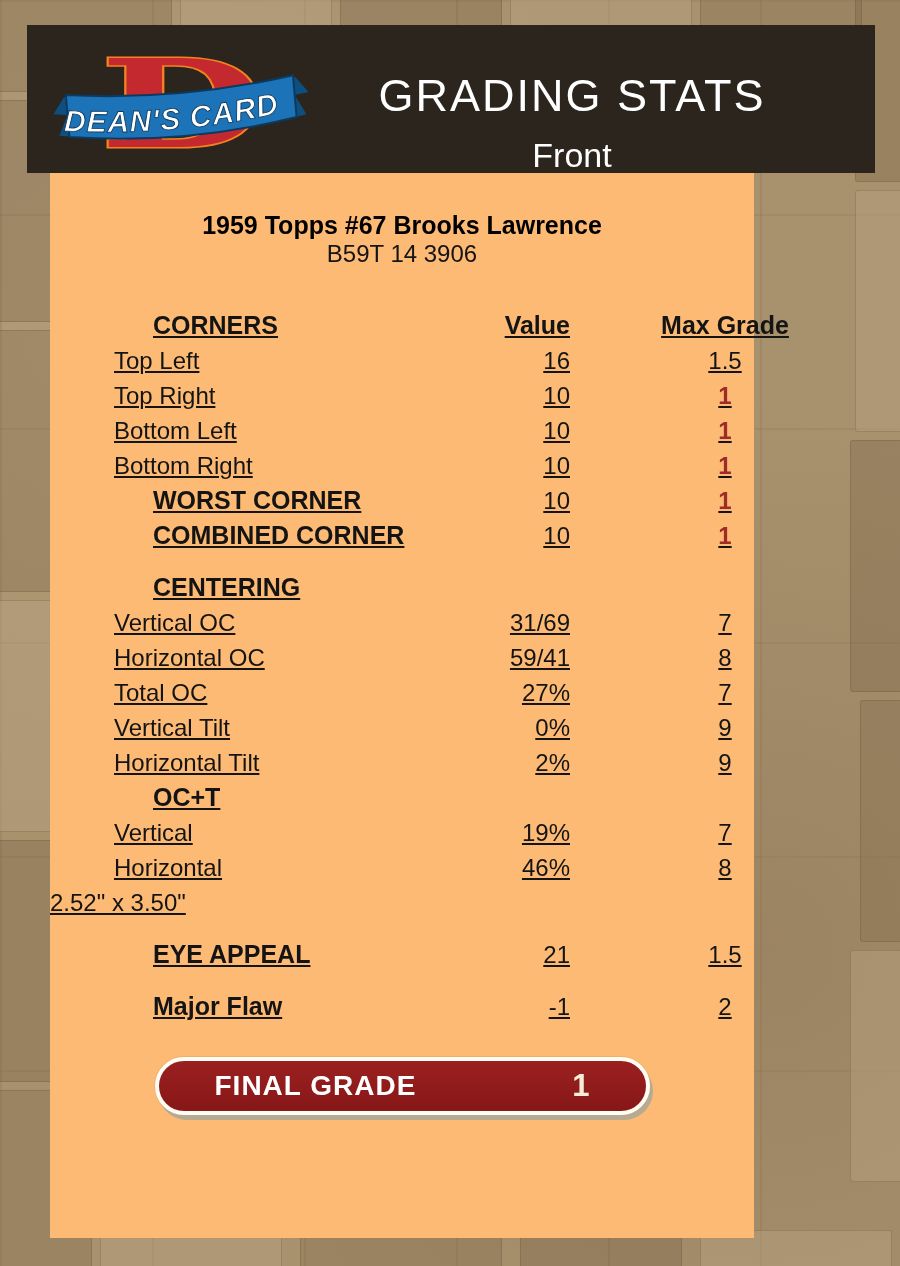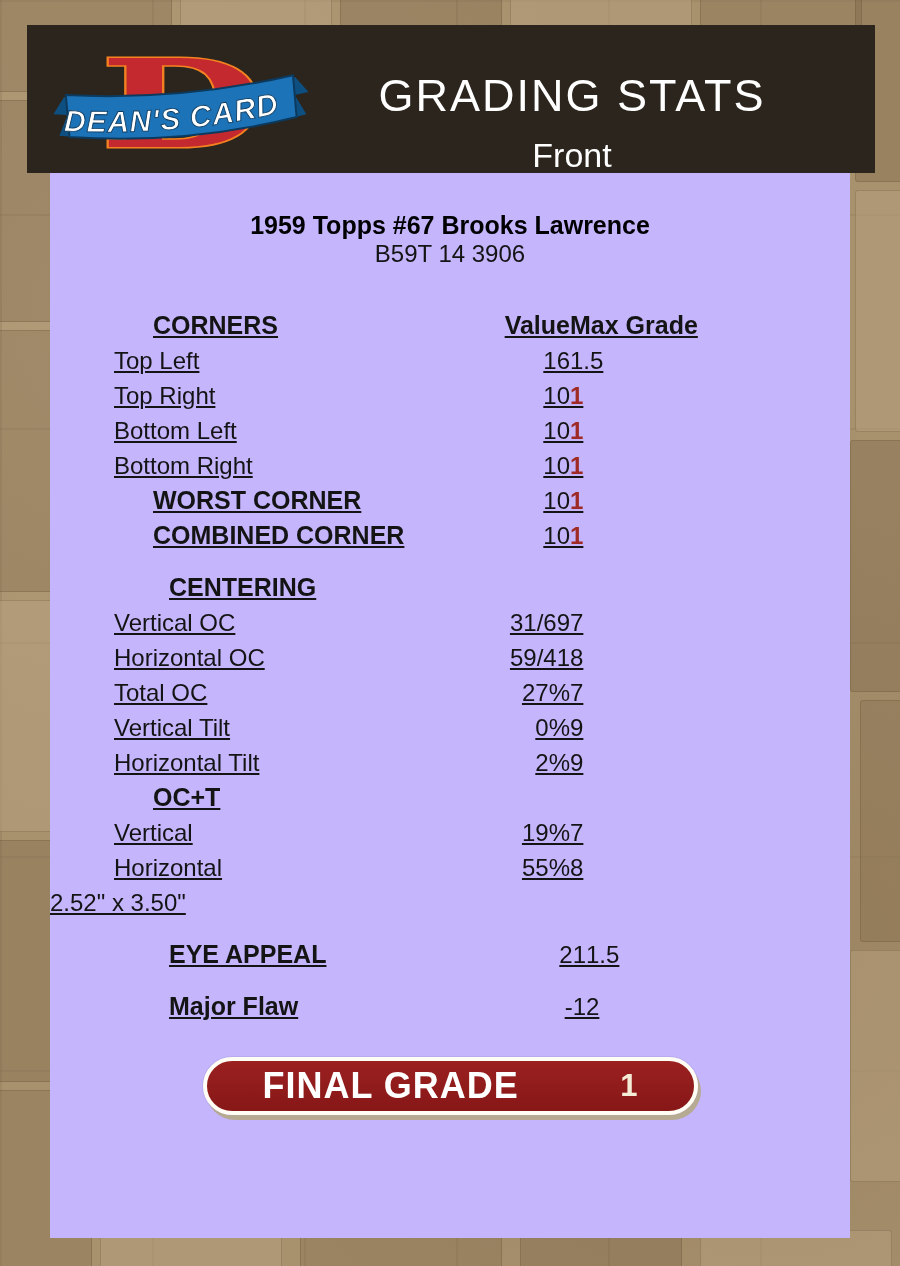--- a/index.html
+++ b/index.html
@@ -24,47 +24,47 @@
     background:#2b251d;z-index:2;
   }
   .logo{position:absolute;left:20px;top:8px;width:270px;height:135px;}
   .header-titles{
     position:absolute;left:250px;top:32px;width:590px;text-align:center;color:#ffffff;
   }
   .header-title{font-size:45px;font-weight:400;letter-spacing:2px;line-height:54px;margin:12px;}
   .header-subtitle{font-size:34px;font-weight:400;line-height:40px;margin:6px 0 0;}
 
   .panel{
-    position:absolute;left:50px;top:173px;width:800px;height:1065px;
-    background:#c4b5fd;z-index:1;
+    position:absolute;left:50px;top:173px;width:704px;height:1065px;
+    background:#fdba74;z-index:1;
   }
   .card-title{margin-top:37px;text-align:center;font-size:25px;line-height:30px;font-weight:bold;color:#000;}
   .card-code{text-align:center;font-size:24px;line-height:28px;color:#141414;}
 
   .gtable{margin-top:40px;}
   .trow{display:flex;height:35px;align-items:center;font-size:24px;color:#141414;text-decoration:underline;}
-  .trow.gap{margin-top:17px;padding-left:16px;}
+  .trow.gap{margin-top:17px;}
   .cell{white-space:nowrap;}
   .cell.label{flex:0 0 390px;padding-left:103px;box-sizing:border-box;}
   .cell.label.indent{padding-left:64px;}
   .cell.value{flex:0 0 130px;display:flex;justify-content:flex-end;}
-  .cell.max{flex:0 0 310px;}
+  .cell.max{flex:0 0 310px;text-align:center;}
   .bold{font-weight:bold;font-size:25px;}
   .cell.value.bold,.cell.max.bold{font-size:25px;}
   .red{color:#9e2b26;font-weight:bold;}
 
   .final-grade{
     margin:33px auto 0;width:495px;height:58px;box-sizing:border-box;
     background:linear-gradient(#9b2020,#871717);
     border:4px solid #fffdf4;border-radius:29px;
     box-shadow:3px 5px 0 #b6aa92, 0 0 0 1px rgba(0,0,0,.06);
     display:flex;align-items:center;justify-content:space-between;
     padding:0 56px;cursor:default;
   }
-  .fg-label{color:#ffffff;font-size:36px;font-weight:bold;letter-spacing:1px;}
+  .fg-label{color:#ffffff;font-size:28px;font-weight:bold;letter-spacing:1px;}
   .fg-value{color:#f5ecd8;font-size:31px;font-weight:bold;}
 </style>
 </head>
 <body>
 
 <div class="bg-layer">
   <div class="bg-card shadeA" style="left:-30px;top:-60px;width:200px;height:150px;"></div>
   <div class="bg-card shadeB" style="left:180px;top:-80px;width:150px;height:180px;"></div>
   <div class="bg-card shadeC" style="left:340px;top:-50px;width:160px;height:140px;"></div>
   <div class="bg-card shadeB" style="left:510px;top:-90px;width:180px;height:170px;"></div>
@@ -179,21 +179,21 @@
         <div class="cell value"></div>
         <div class="cell max"></div>
       </div>
       <div class="trow">
         <div class="cell label indent">Vertical</div>
         <div class="cell value">19%</div>
         <div class="cell max">7</div>
       </div>
       <div class="trow">
         <div class="cell label indent">Horizontal</div>
-        <div class="cell value">55%</div>
+        <div class="cell value">46%</div>
         <div class="cell max">8</div>
       </div>
       <div class="trow">
         <div class="cell value">2.52" x 3.50"</div>
         <div class="cell max"></div>
       </div>
       <div class="trow gap">
         <div class="cell label bold">EYE APPEAL</div>
         <div class="cell value">21</div>
         <div class="cell max">1.5</div>

